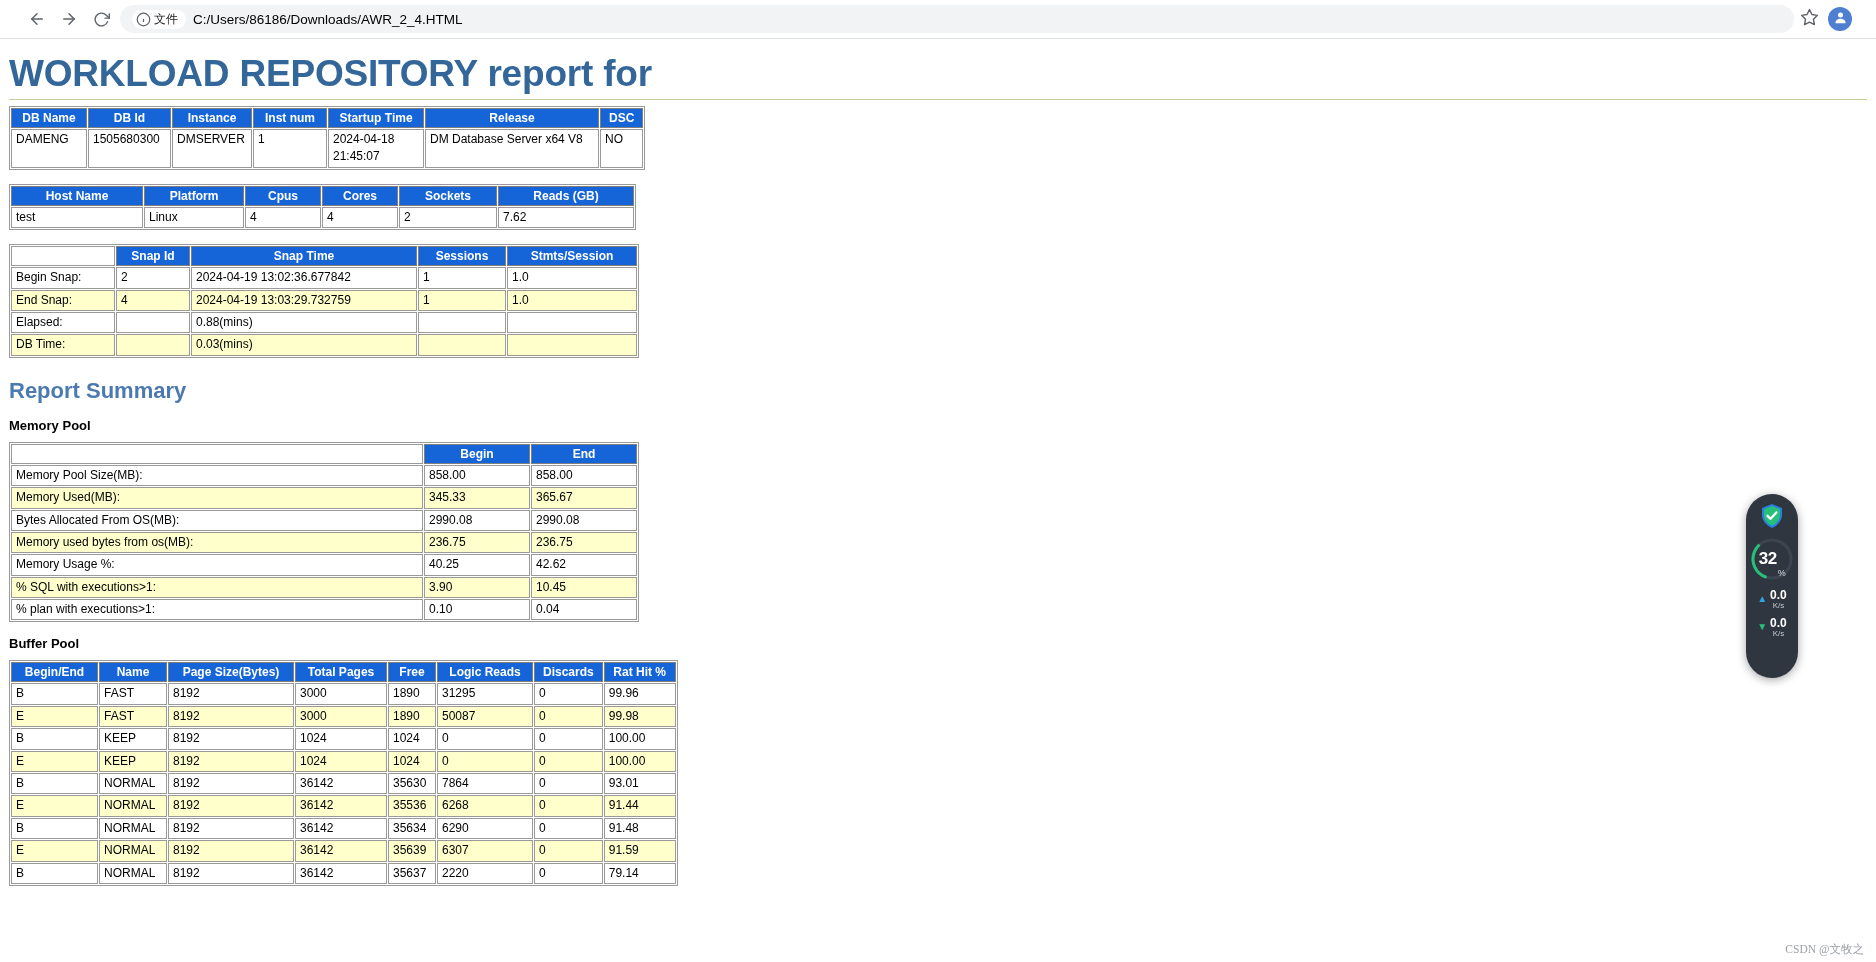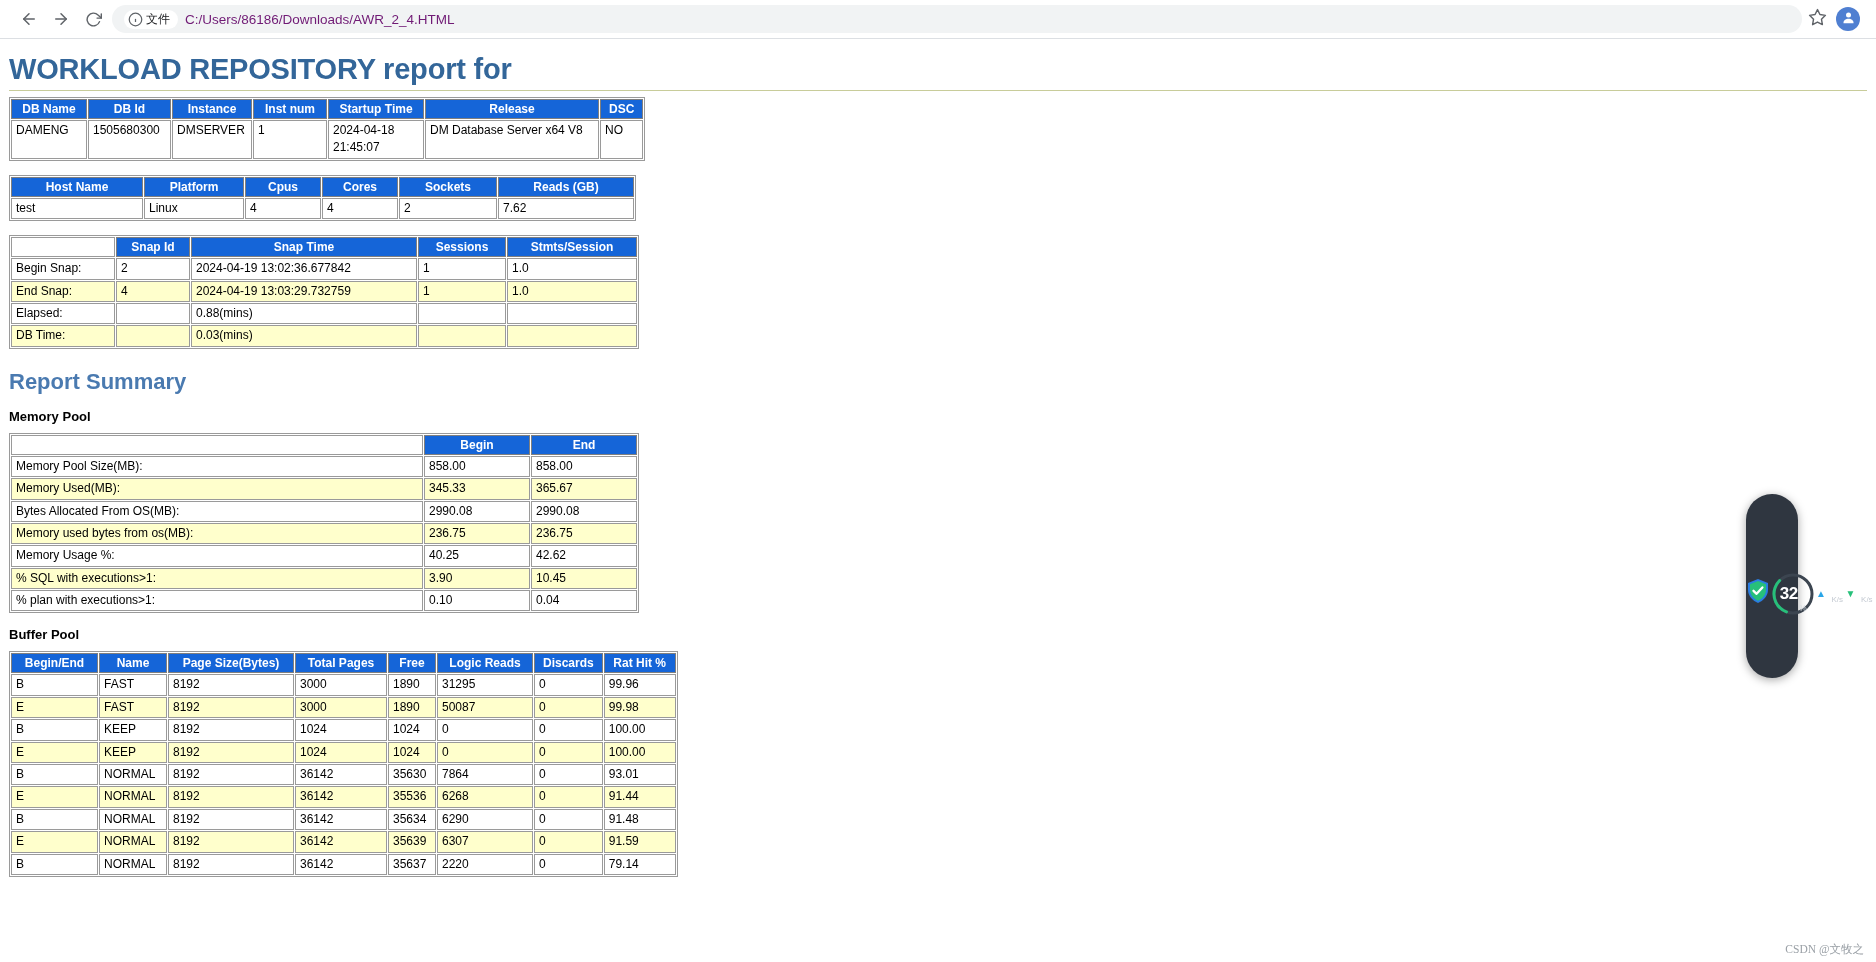--- a/index.html
+++ b/index.html
@@ -6,50 +6,50 @@
   body{
     width:1876px;height:962px;overflow:hidden;
     background:#ffffff;
     font-family:"Liberation Sans", sans-serif;
     -webkit-font-smoothing:antialiased;
   }
 
   
   .chrome{
     height:38px;background:#ffffff;display:flex;align-items:center;
-    padding:0 16px;gap:6px;border-bottom:1px solid #dcdfe3;
+    padding:0 24px;gap:6px;border-bottom:1px solid #dcdfe3;
   }
   .navbtn{
     width:26px;height:26px;border-radius:50%;display:flex;align-items:center;
     justify-content:center;color:#5f6368;flex:0 0 auto;
   }
   .navbtn svg{display:block;}
   .omnibox{
     flex:1;height:28px;background:#f1f3f4;border-radius:14px;
     display:flex;align-items:center;padding:0 12px;gap:7px;min-width:0;
   }
   .fileinfo{
     display:flex;align-items:center;gap:3px;background:#ffffff;
     border-radius:12px;padding:2px 8px 2px 4px;flex:0 0 auto;
   }
   .info-icon{width:15px;height:15px;color:#5f6368;flex:0 0 auto;}
   .file-label{font-size:12px;color:#202124;line-height:1;}
-  .url{font-size:13.5px;color:#701a75;white-space:nowrap;overflow:hidden;
+  .url{font-size:13.5px;color:#000000;white-space:nowrap;overflow:hidden;
        text-overflow:ellipsis;}
   .star{width:22px;height:22px;color:#5f6368;flex:0 0 auto;}
   .avatar{
     width:24px;height:24px;border-radius:50%;background:#4f7fd1;
     display:flex;align-items:center;justify-content:center;flex:0 0 auto;
   }
 
   
   .page{padding:0 9px;position:relative;height:924px;overflow:hidden;}
 
   h1.report-title{
-    font-size:29px;color:#336699;margin:14px 0 6px 0;font-weight:bold;
+    font-size:37px;color:#336699;margin:14px 0 6px 0;font-weight:bold;
     letter-spacing:-.2px;
   }
   h1.report-title::after{
     content:"";display:block;border-bottom:1px solid #c8cc9a;
     margin-top:4px;width:100%;
   }
   h2.section{
     font-size:22px;color:#4a7ab0;margin:20px 0 12px 0;font-weight:bold;
   }
   h3.sub{font-size:13px;color:#000;margin:14px 0 9px 0;font-weight:bold;}
@@ -85,21 +85,21 @@
 
   .t-mem col.c0{width:412px}.t-mem col.c1{width:106px}.t-mem col.c2{width:106px}
 
   .t-buf col.c0{width:87px}.t-buf col.c1{width:68px}.t-buf col.c2{width:126px}
   .t-buf col.c3{width:92px}.t-buf col.c4{width:48px}.t-buf col.c5{width:96px}
   .t-buf col.c6{width:65px}.t-buf col.c7{width:72px}
 
   
   .perf-widget{
     position:absolute;right:78px;top:455px;width:52px;height:175px;
-    background:#2f3640;border-radius:26px;display:flex;
+    background:#2f3640;border-radius:26px;display:flex;flex-direction:column;
     align-items:center;padding-top:9px;box-shadow:0 2px 10px rgba(0,0,0,.35);
   }
   .shield{width:24px;height:26px;position:relative;}
   .ring-wrap{margin-top:7px;width:46px;height:46px;position:relative;}
   .ring-text{
     position:absolute;inset:0;display:flex;align-items:center;
     justify-content:center;color:#ffffff;font-weight:bold;font-size:17px;
     letter-spacing:-.5px;
   }
   .ring-text .pct{font-size:9px;font-weight:normal;margin-left:1px;

